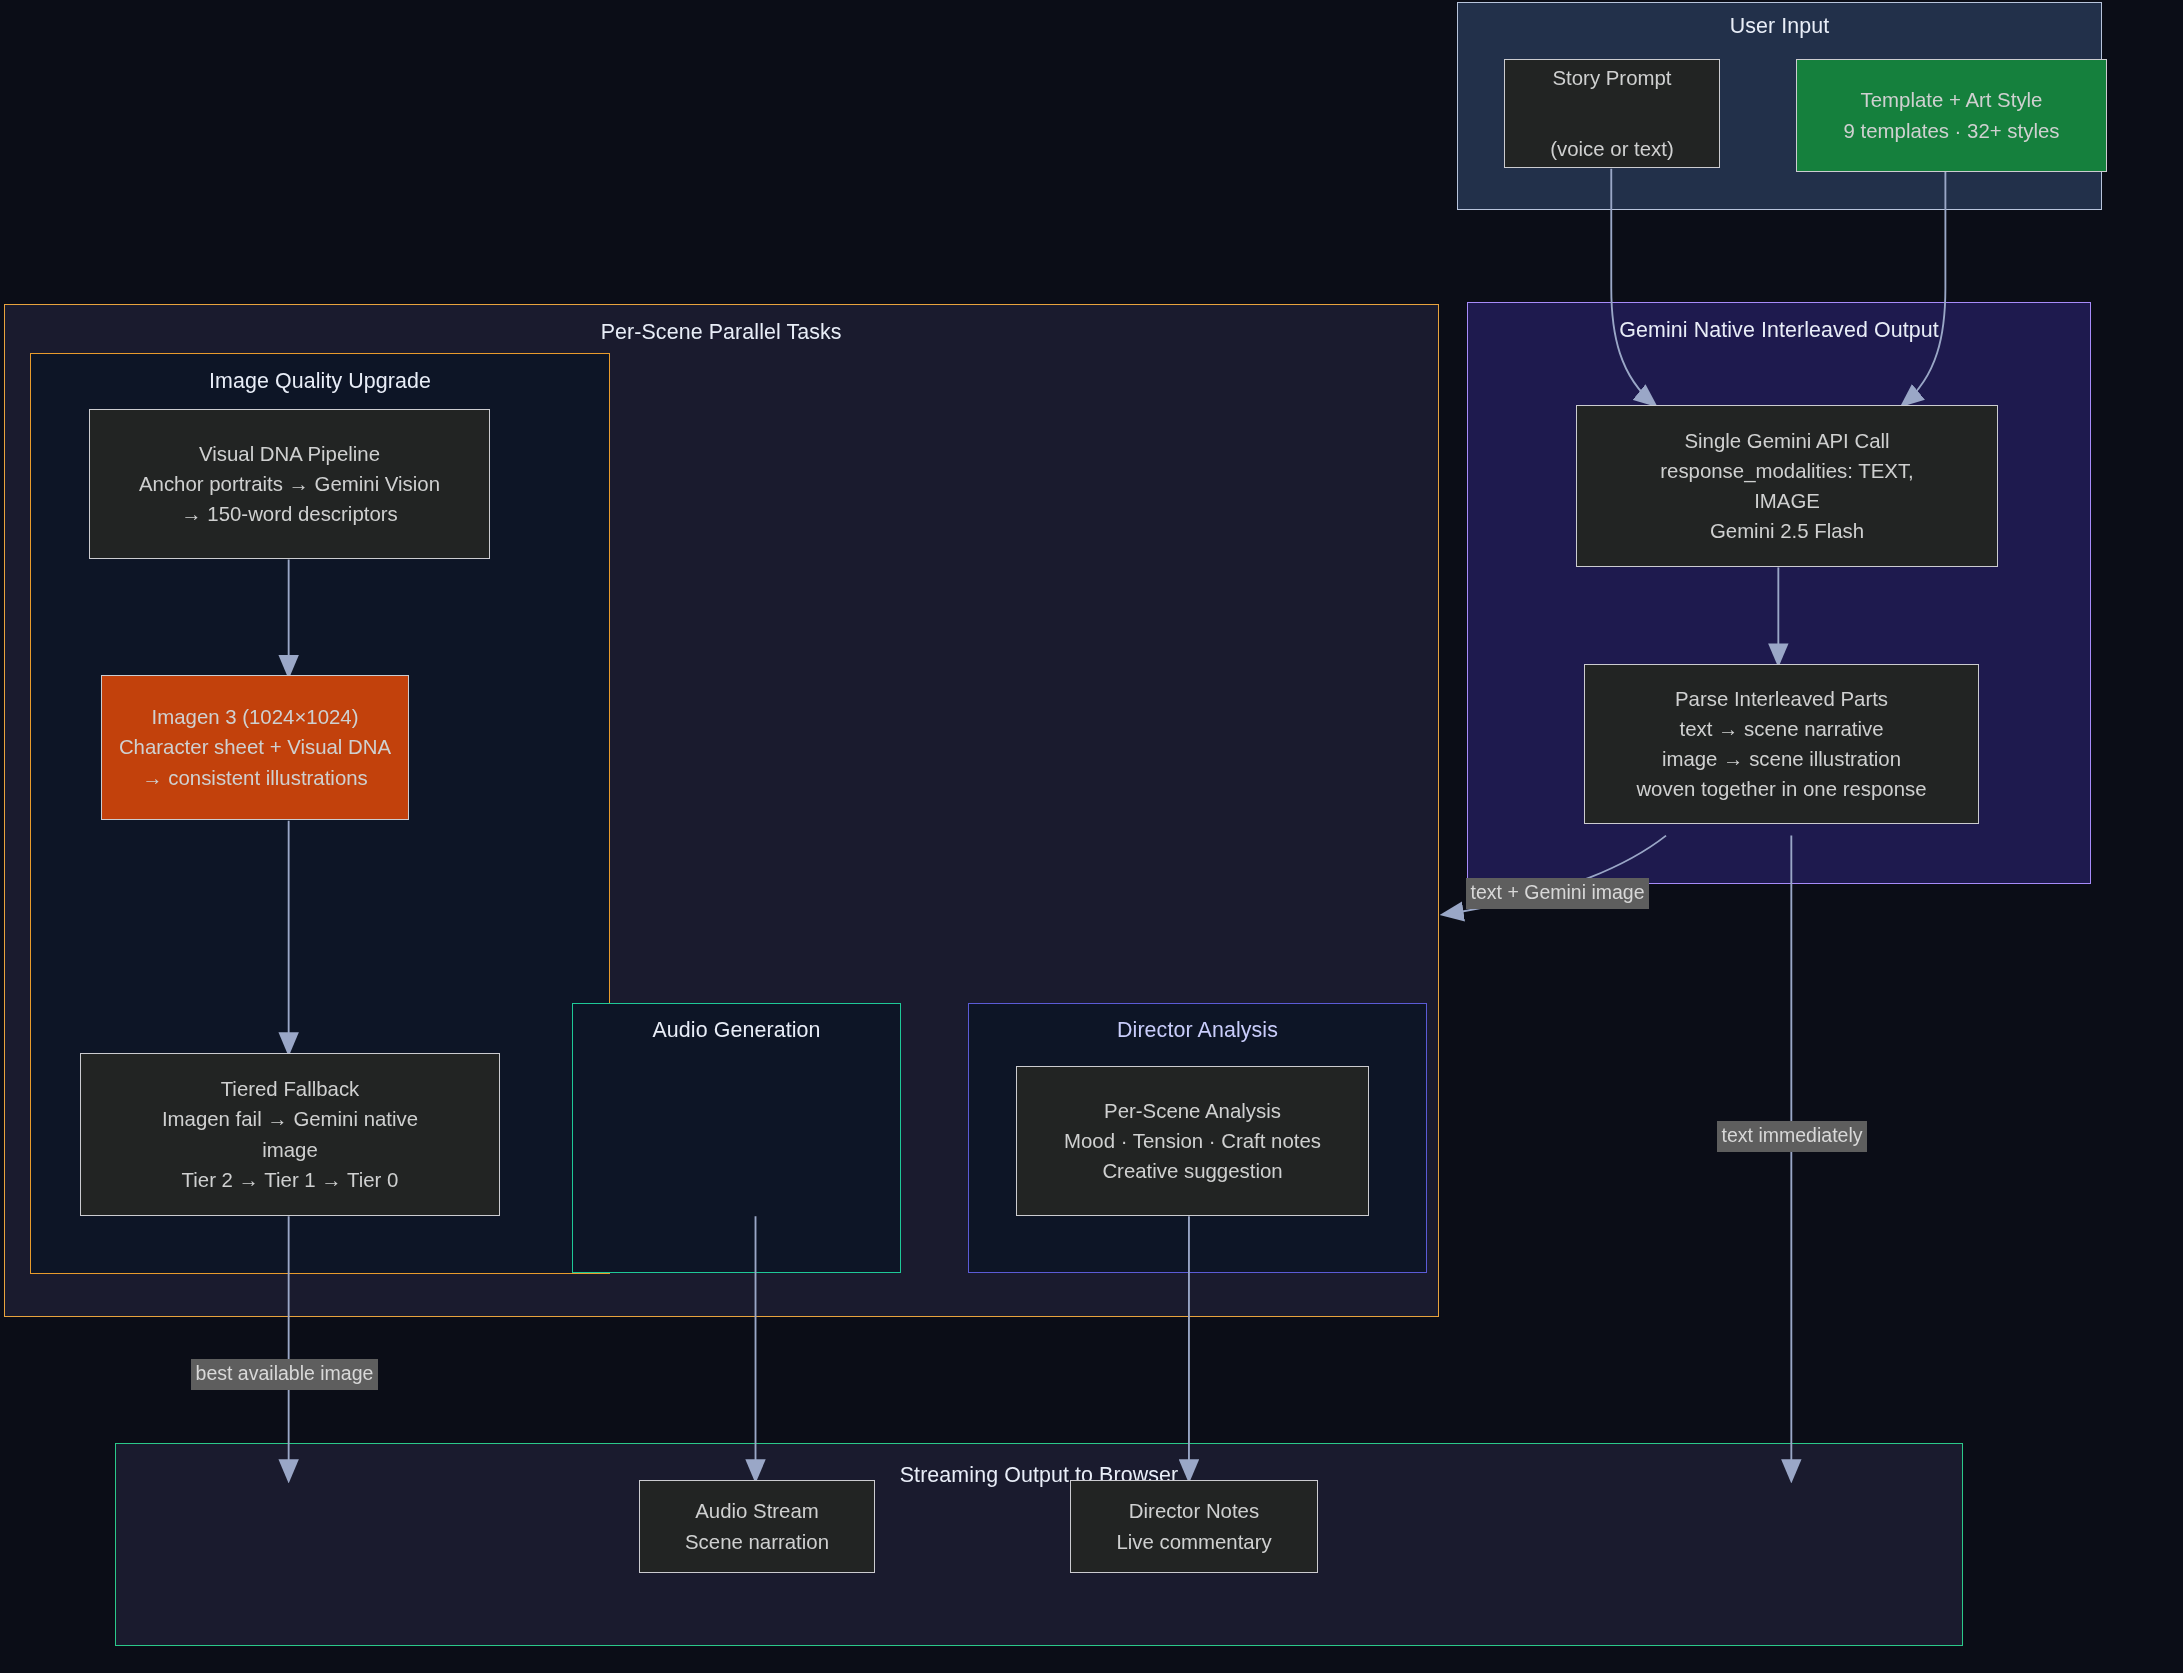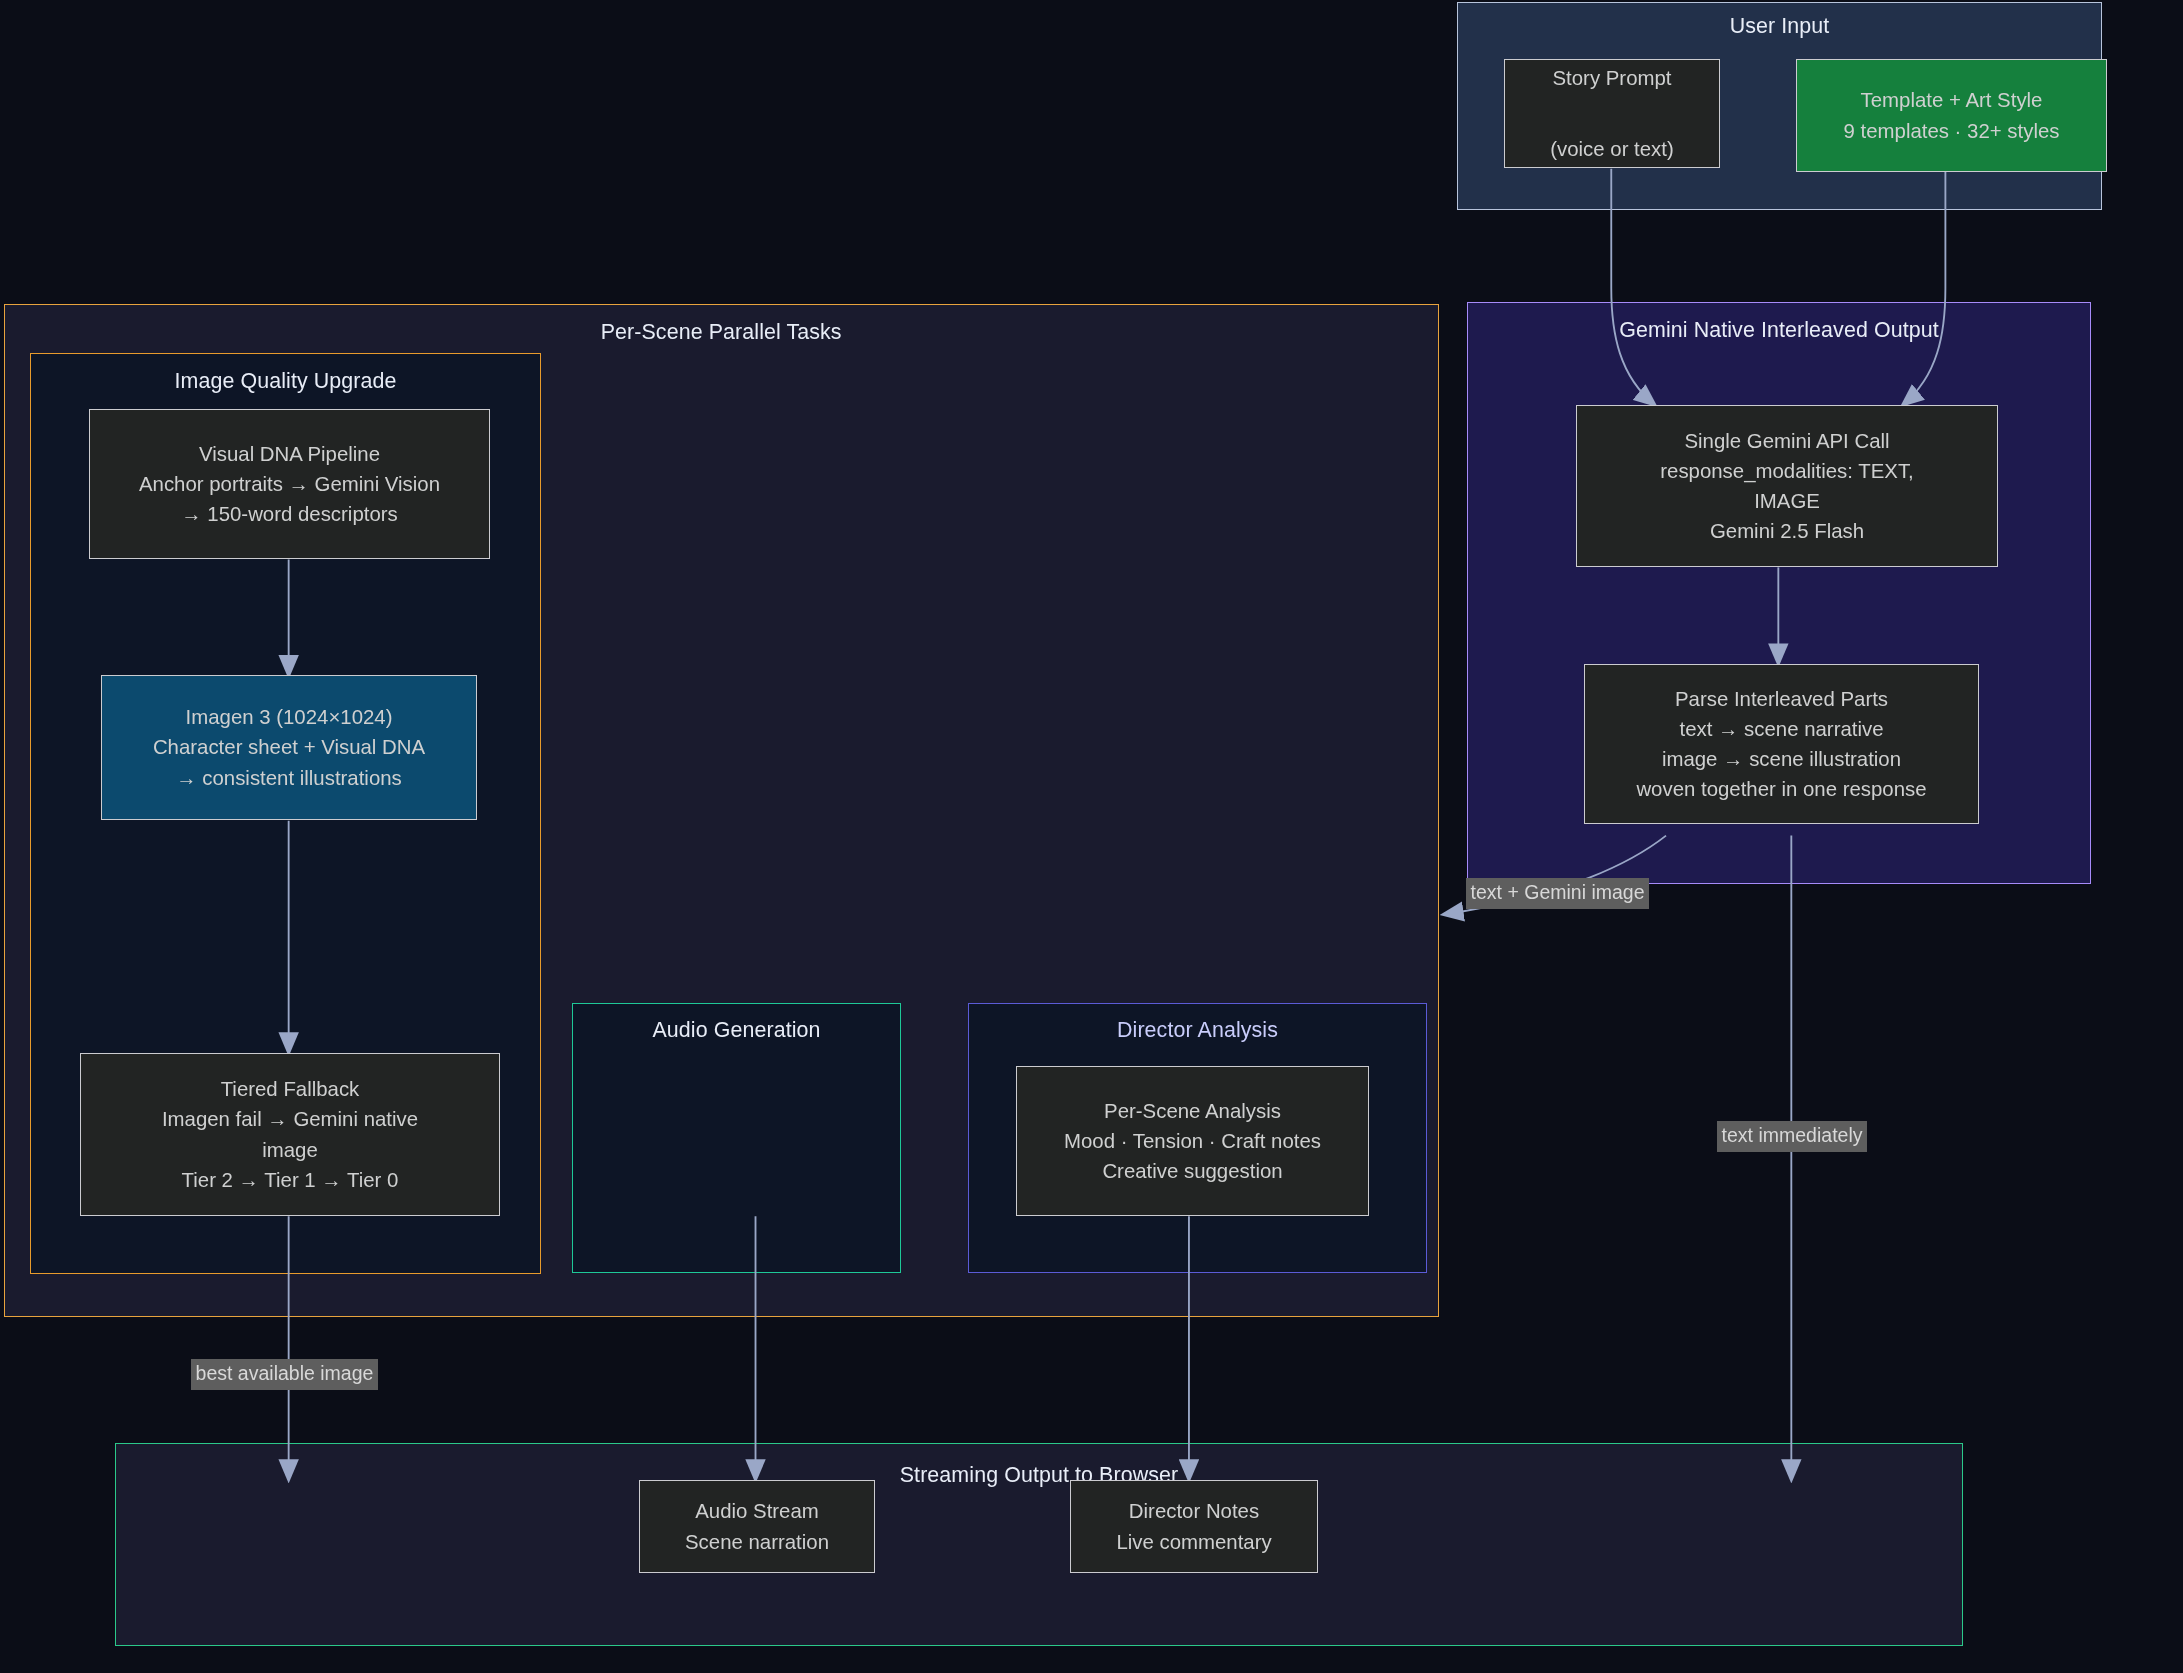--- a/index.html
+++ b/index.html
@@ -26,21 +26,21 @@
 <div id="canvas">
 
   <div class="subgraph" style="left: 1457px; top: 2.3px; width: 645px; height: 208px; background: rgb(34, 48, 74); border-color: rgb(184, 196, 220);" id="sg-user-input">
     <div class="sg-title" style="top: 11px; color: rgb(232, 237, 247);" id="t-user-input">User Input</div>
   </div>
 
   <div class="subgraph" style="left: 3.7px; top: 304px; width: 1435px; height: 1013px; background: rgb(26, 27, 46); border-color: rgb(232, 163, 61);" id="sg-per-scene">
     <div class="sg-title" style="top: 15px; color: rgb(232, 237, 247);" id="t-per-scene">Per-Scene Parallel Tasks</div>
   </div>
 
-  <div class="subgraph" style="left: 30px; top: 353px; width: 511px; height: 921px; background: rgb(13, 21, 38); border-color: rgb(232, 155, 44);" id="sg-image-quality">
+  <div class="subgraph" style="left: 30px; top: 353px; width: 580px; height: 921px; background: rgb(13, 21, 38); border-color: rgb(232, 155, 44);" id="sg-image-quality">
     <div class="sg-title" style="top: 15px; color: rgb(232, 237, 247);" id="t-image-quality">Image Quality Upgrade</div>
   </div>
 
   <div class="subgraph" style="left: 572px; top: 1003px; width: 329px; height: 270px; background: rgb(13, 21, 38); border-color: rgb(30, 200, 151);" id="sg-audio">
     <div class="sg-title" style="top: 14px; color: rgb(232, 237, 247);" id="t-audio">Audio Generation</div>
   </div>
 
   <div class="subgraph" style="left: 968px; top: 1003px; width: 459px; height: 270px; background: rgb(13, 21, 38); border-color: rgb(91, 91, 214);" id="sg-director">
     <div class="sg-title" style="top: 14px; color: rgb(201, 205, 251);" id="t-director">Director Analysis</div>
   </div>
@@ -90,21 +90,21 @@
       <span class="ln">Template + Art Style</span>
       <span class="ln">9 templates · 32+ styles</span>
     </div>
 
   <div class="node" style="left: 89px; top: 409px; width: 401px; height: 150px; background: rgb(34, 36, 35); border-color: rgb(204, 204, 208); color: rgb(207, 208, 208);" id="n-visual-dna">
       <span class="ln">Visual DNA Pipeline</span>
       <span class="ln">Anchor portraits → Gemini Vision</span>
       <span class="ln">→ 150-word descriptors</span>
     </div>
 
-  <div class="node" style="left: 101px; top: 675px; width: 376px; height: 145px; background: #0c4a6e; border-color: rgb(204, 204, 208); color: rgb(207, 208, 208);" id="n-imagen3">
+  <div class="node" style="left: 101px; top: 675px; width: 308px; height: 145px; background: #c2410c; border-color: rgb(204, 204, 208); color: rgb(207, 208, 208);" id="n-imagen3">
       <span class="ln">Imagen 3 (1024×1024)</span>
       <span class="ln">Character sheet + Visual DNA</span>
       <span class="ln">→ consistent illustrations</span>
     </div>
 
   <div class="node" style="left: 80px; top: 1053px; width: 420px; height: 163px; background: rgb(34, 36, 35); border-color: rgb(204, 204, 208); color: rgb(207, 208, 208);" id="n-tiered-fallback">
       <span class="ln">Tiered Fallback</span>
       <span class="ln">Imagen fail → Gemini native</span>
       <span class="ln">image</span>
       <span class="ln">Tier 2 → Tier 1 → Tier 0</span>

